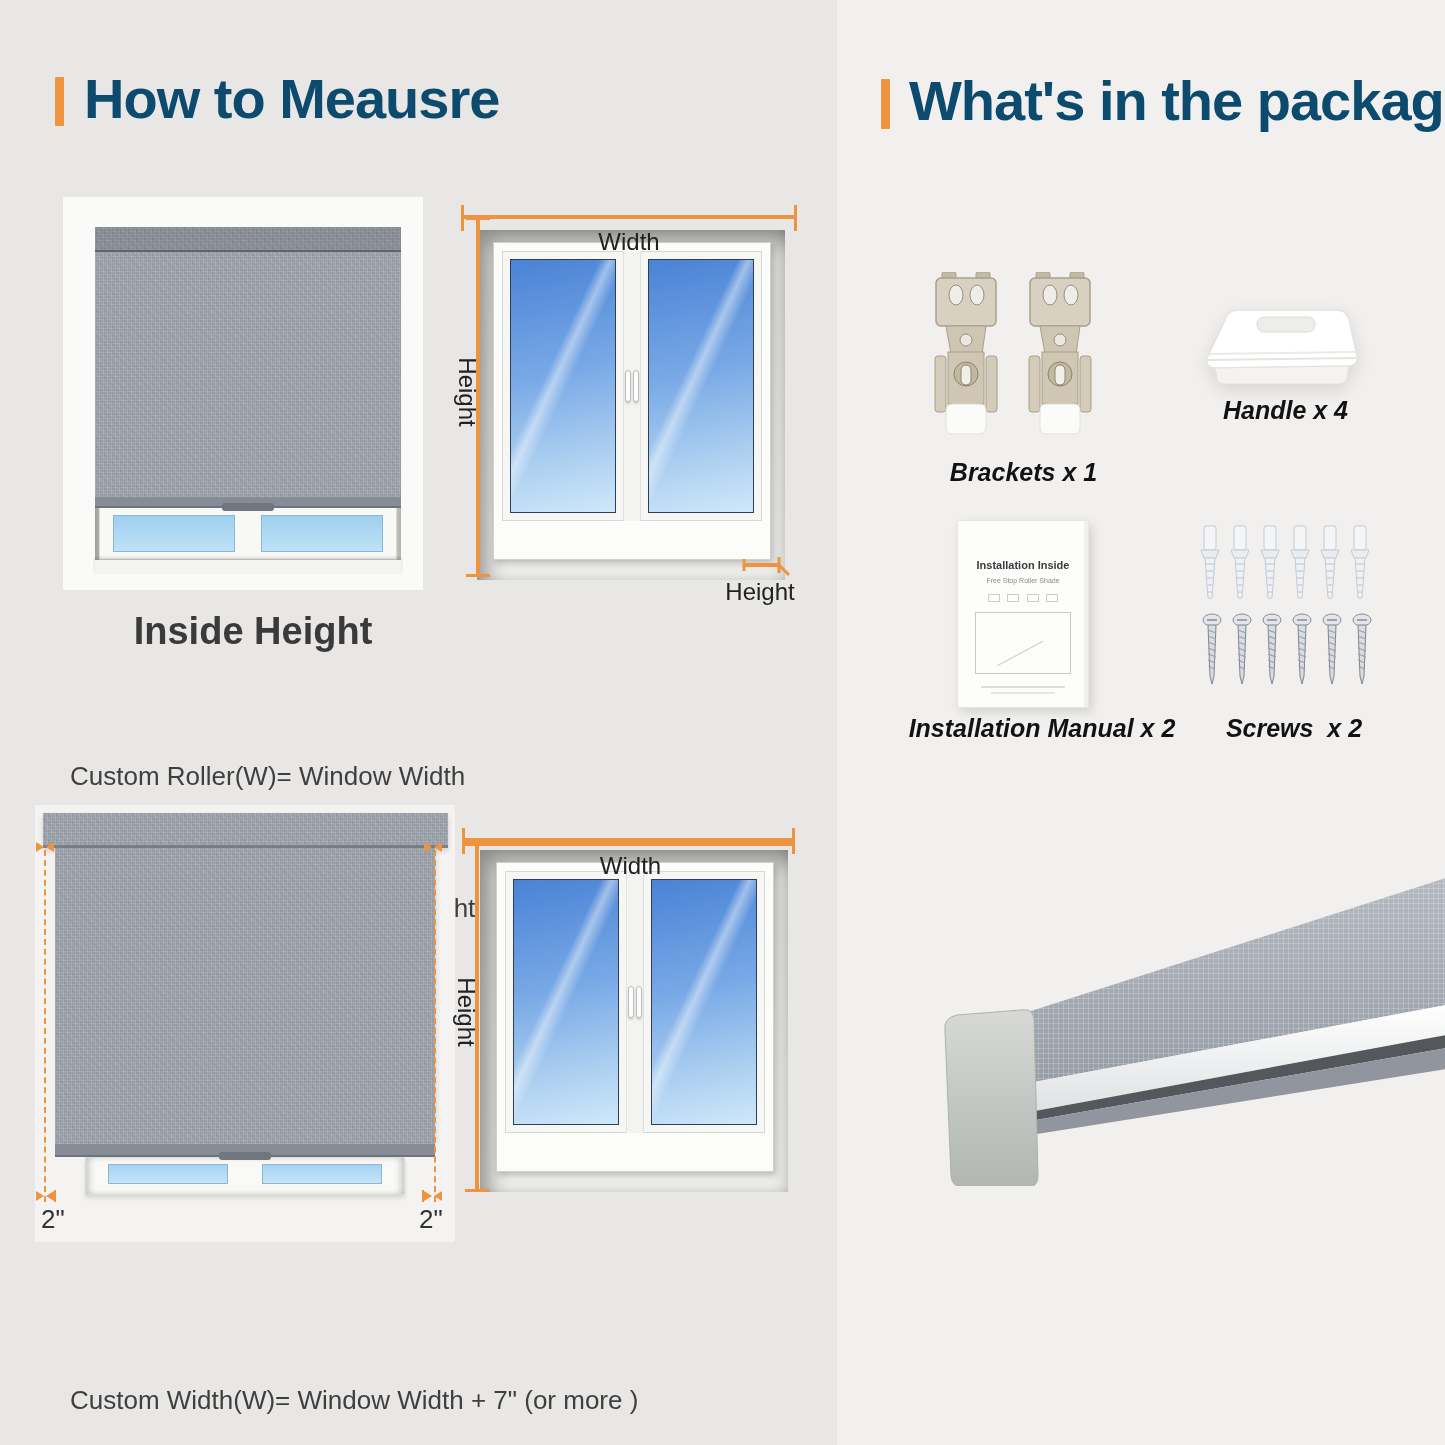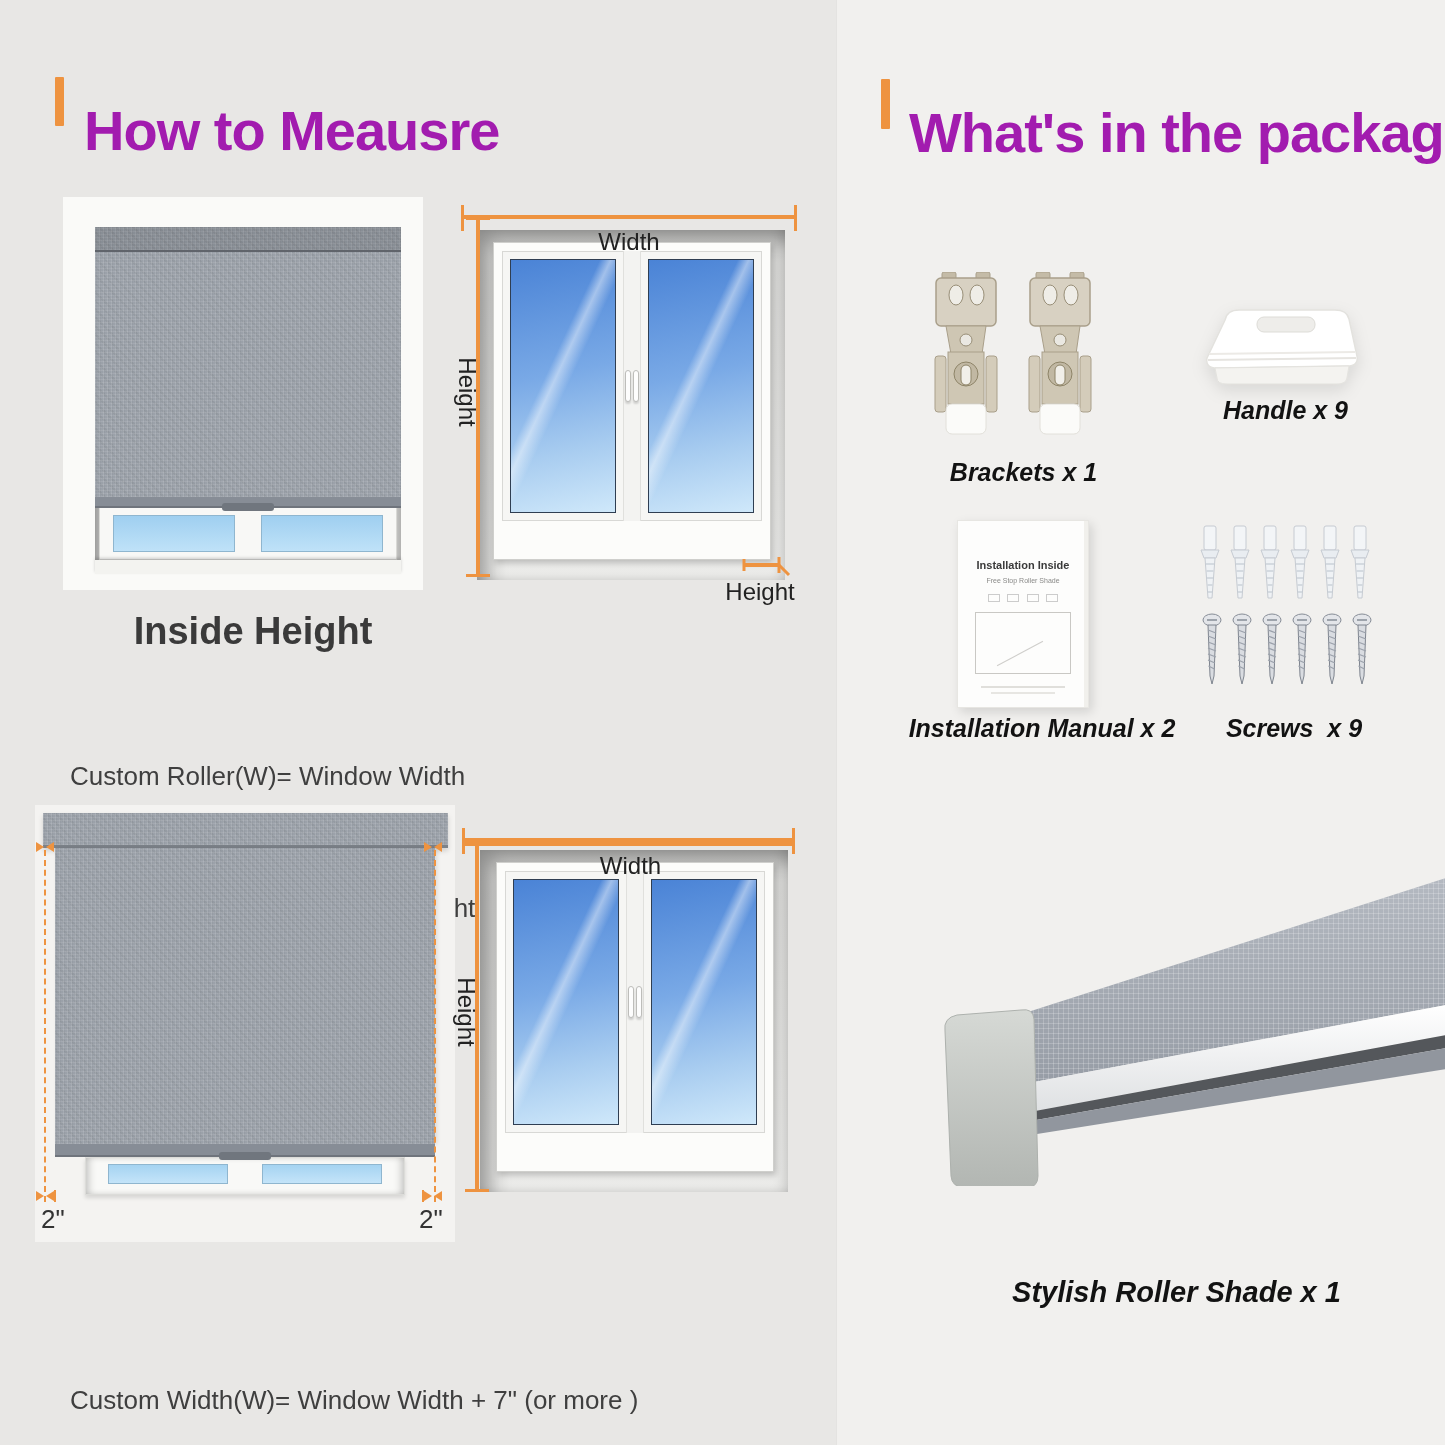--- a/index.html
+++ b/index.html
@@ -7,21 +7,21 @@
   #canvas { position:relative; width:1445px; height:1445px; overflow:hidden; background:#e8e7e5; }
 
   
   .left-panel  { position:absolute; left:0; top:0; width:836px; height:1445px; background:#e8e7e5; }
   .right-panel { position:absolute; left:836px; top:0; width:609px; height:1445px; background:#f1f0ee; border-left:1px solid rgba(0,0,0,.05); }
 
   .accent { position:absolute; width:9px; background:#ee9340; border-radius:1px; }
   .accent.l { left:55px; top:77px; height:49px; }
   .accent.r { left:44px; top:79px; height:50px; }
 
-  .big-title { position:absolute; font-size:56px; font-weight:bold; color:#a21caf; letter-spacing:-1px; white-space:nowrap;margin-top:32px; }
+  .big-title { position:absolute; font-size:56px; font-weight:bold; color:#0c4a6e; letter-spacing:-1px; white-space:nowrap; }
   .left-panel .big-title { left:84px; top:66px; }
   .right-panel .big-title { left:72px; top:68px; }
 
   .section-heading { position:absolute; font-size:38px; font-weight:bold; color:#3a3a3a; text-align:center; white-space:nowrap; }
   .body-lines { position:absolute; font-size:26px; color:#3f3f3f; line-height:44px; white-space:pre; }
 
   
   .fabric {
     background-color:#9ba1a9;
     background-image:
@@ -254,21 +254,21 @@
     </svg>
     <div class="item-label" style="left:74px; top:458px; width:225px;">Brackets x 1</div>
 
     <svg class="handle-svg" viewBox="0 0 178 96">
       <path d="M28,22 Q30,12 42,12 L138,12 Q150,12 152,21 L160,58 Q162,68 150,68 L20,70 Q8,70 10,60 Z" fill="#ffffff" stroke="#e3e2de" stroke-width="1.5"></path>
       <rect x="60" y="19" width="58" height="15" rx="7" fill="#eeedea" stroke="#dddcd7"></rect>
       <path d="M12,56 L158,54" stroke="#eceae6" stroke-width="2"></path>
       <path d="M11,62 L159,60" stroke="#e6e4e0" stroke-width="2"></path>
       <path d="M18,70 L152,68 L150,80 Q149,86 140,86 L30,86 Q20,86 20,80 Z" fill="#f4f3f0" stroke="#e3e2de"></path>
     </svg>
-    <div class="item-label" style="left:356px; top:396px; width:185px;">Handle x 9</div>
+    <div class="item-label" style="left:356px; top:396px; width:185px;">Handle x 4</div>
 
     <div class="manual">
       <div class="m-title">Installation Inside</div>
       <div class="m-sub">Free Stop Roller Shade</div>
       <div class="m-icons">
           <span></span>
           <span></span>
           <span></span>
           <span></span>
         </div>
@@ -299,21 +299,21 @@
       <use href="#an" x="94" y="2"></use>
         <use href="#an" x="124" y="2"></use>
         <use href="#an" x="154" y="2"></use>
       <use href="#sc" x="4" y="90"></use>
         <use href="#sc" x="34" y="90"></use>
         <use href="#sc" x="64" y="90"></use>
       <use href="#sc" x="94" y="90"></use>
         <use href="#sc" x="124" y="90"></use>
         <use href="#sc" x="154" y="90"></use>
     </svg>
-    <div class="item-label" style="left:366px; top:714px; width:182px;">Screws  x 9</div>
+    <div class="item-label" style="left:366px; top:714px; width:182px;">Screws  x 2</div>
 
     <svg class="shade-svg" viewBox="0 0 565 340">
       <defs>
         <linearGradient id="capGrad" x1="0" y1="0" x2="0" y2="1">
           <stop offset="0" stop-color="#d6d9d5"></stop>
             <stop offset="1" stop-color="#b2b6b2"></stop>
         </linearGradient>
         <linearGradient id="faceGrad" x1="0" y1="0" x2="0" y2="1">
           <stop offset="0" stop-color="#b4b9c1"></stop>
             <stop offset="1" stop-color="#979da6"></stop>
@@ -326,15 +326,14 @@
           <path d="M0,2.5 H5 M2.5,0 V5" stroke="rgba(255,255,255,.20)" stroke-width="1"></path>
         </pattern>
       </defs>
       <polygon points="150,165 565,32 565,159 153,236" fill="url(#faceGrad)"></polygon>
       <polygon points="150,165 565,32 565,159 153,236" fill="url(#linenPat)"></polygon>
       <polygon points="153,236 565,159 565,189 154,265" fill="url(#tubeGrad)"></polygon>
       <polygon points="154,265 565,189 565,202 155,274" fill="#54575b"></polygon>
       <polygon points="155,274 565,202 565,223 156,288" fill="#91969e"></polygon>
       <path d="M64,185 Q62,172 76,169 L140,164 Q152,162 153,173 L157,330 Q157,341 146,342 L82,341 Q71,341 70,330 Z" fill="url(#capGrad)" stroke="#adb1ad" stroke-width="1"></path>
     </svg>
-    <div class="item-label big" style="left:172px; top:1276px; width:335px;">Stylish Roller Shade x 1</div>
   </section>
 </div>
 
 </body></html>

